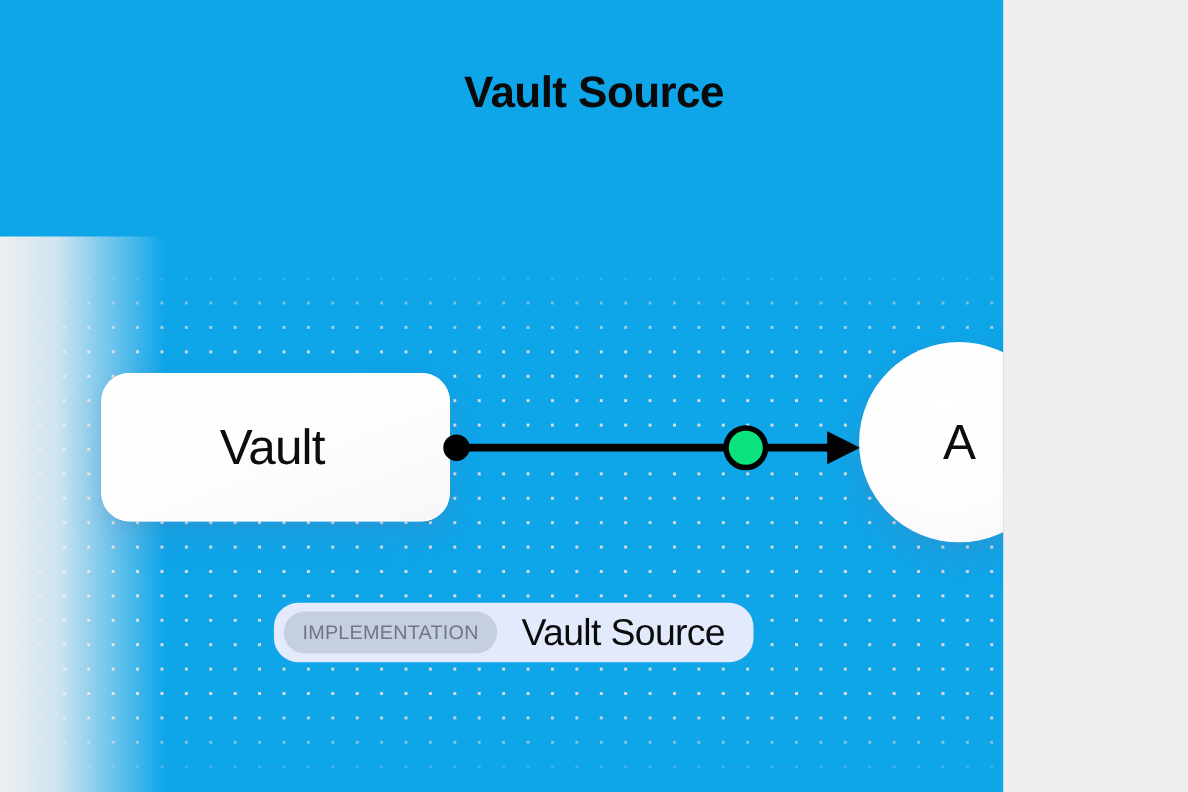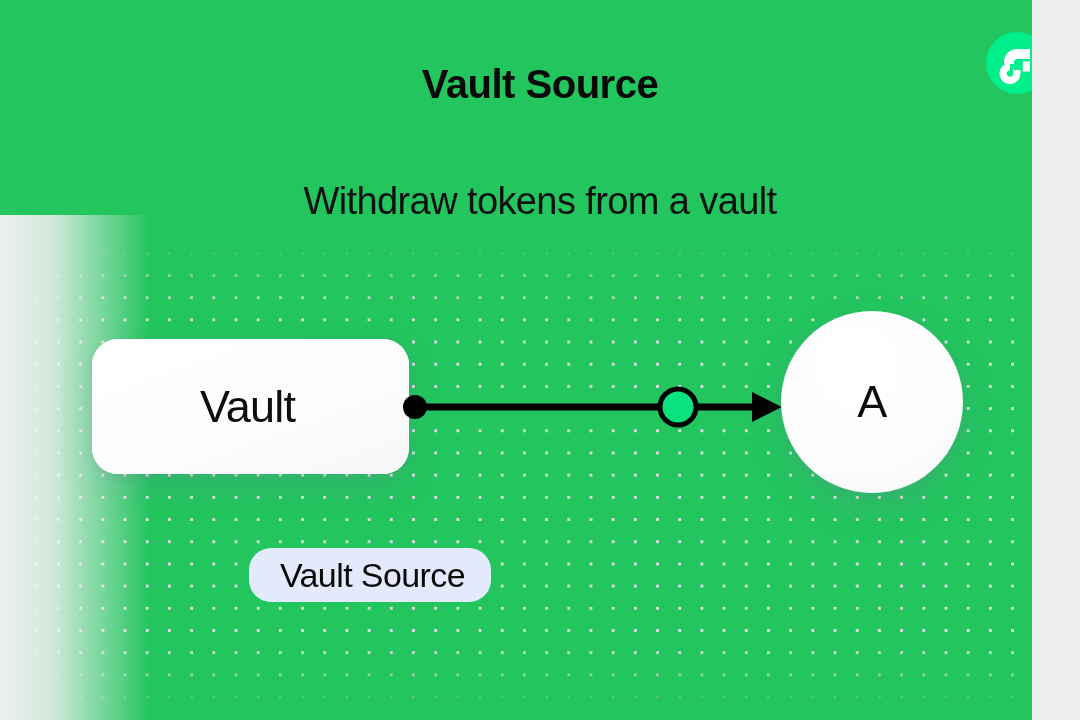--- a/index.html
+++ b/index.html
@@ -9,23 +9,23 @@
   body {
     width: 1080px;
     height: 720px;
     overflow: hidden;
     font-family: "Liberation Sans", sans-serif;
     background: #efeff0;
   }
 
   #stage {
     position: relative;
-    width: 1032px;
+    width: 912px;
     height: 720px;
-    background: #22c55e;
+    background: #0ea5e9;
     overflow: hidden;
     text-decoration: underline;
   }
 
   
   #dot-grid {
     position: absolute;
     left: 0;
     top: 215px;
     width: 1080px;
@@ -186,21 +186,20 @@
 </style>
 </head>
 <body>
 
 <div id="stage">
 
   <div id="dot-grid"></div>
   <div id="dot-grid-fade-left"></div>
 
   <div id="page-title">Vault Source</div>
-  <div id="page-subtitle">Withdraw tokens from a vault</div>
 
   <div id="flow-logo">
     <svg width="62" height="62" viewBox="0 0 62 62" xmlns="http://www.w3.org/2000/svg">
       <circle cx="31" cy="31" r="31" fill="#00ef8b"></circle>
       <path d="M44 17 H31 V27 H44 Z" fill="#ffffff"></path>
       <path d="M44 29.5 H36.5 V39.5 H44 Z" fill="#ffffff"></path>
       <path d="M31 17 C23.8 17 18 22.8 18 30 V32 H28 V30 C28 28.3 29.3 27 31 27 Z" fill="#ffffff"></path>
       <path d="M28 34.5 H34.5 V41.5 C34.5 47.3 29.8 52 24 52 C18.2 52 13.5 47.3 13.5 41.5 C13.5 35.7 18.2 31 24 31 V38.2 C22.2 38.2 20.7 39.7 20.7 41.5 C20.7 43.3 22.2 44.8 24 44.8 C25.8 44.8 27.3 43.3 27.3 41.5 V34.5 Z" fill="#ffffff"></path>
       <rect x="28" y="29.5" width="8.5" height="8.5" fill="#00ef8b"></rect>
     </svg>
@@ -215,16 +214,19 @@
     <polygon points="752,392 782,407 752,422" fill="#000000"></polygon>
     <circle cx="415" cy="407" r="12" fill="#000000"></circle>
     <circle cx="678" cy="407" r="18" fill="#0ae37d" stroke="#000000" stroke-width="5"></circle>
   </svg>
 
   <div id="circle-node">
     <span id="circle-node-label">A</span>
   </div>
 
   <div id="impl-badge">
+    <span id="impl-tag">
+      <span id="impl-tag-label">IMPLEMENTATION</span>
+    </span>
     <span id="impl-name">Vault Source</span>
   </div>
 
 </div>
 
 </body></html>

